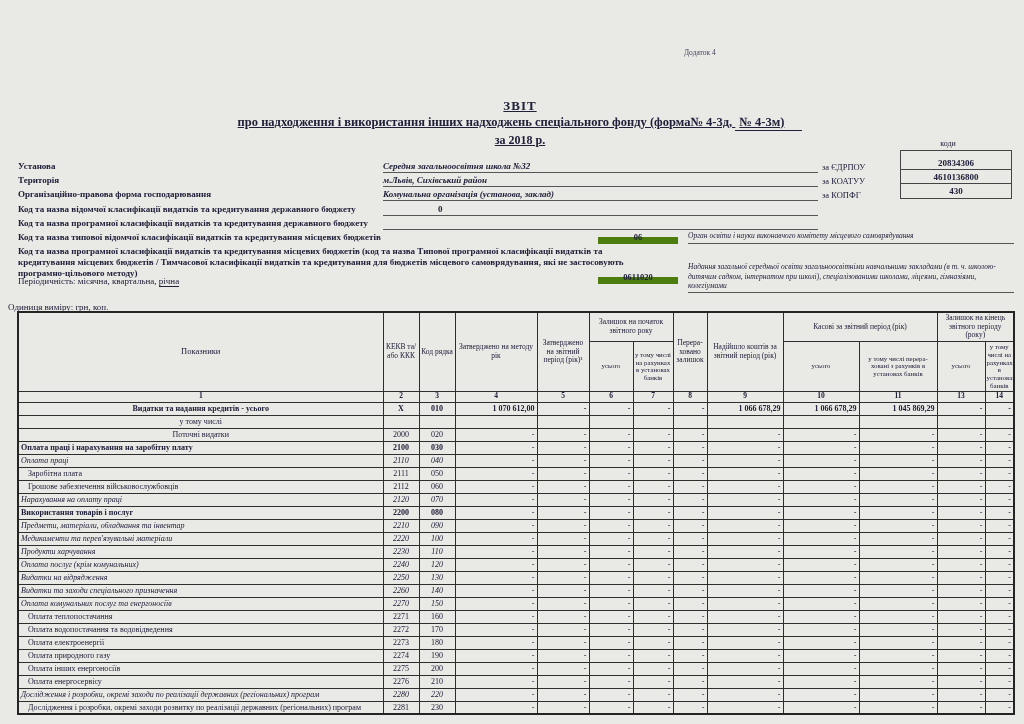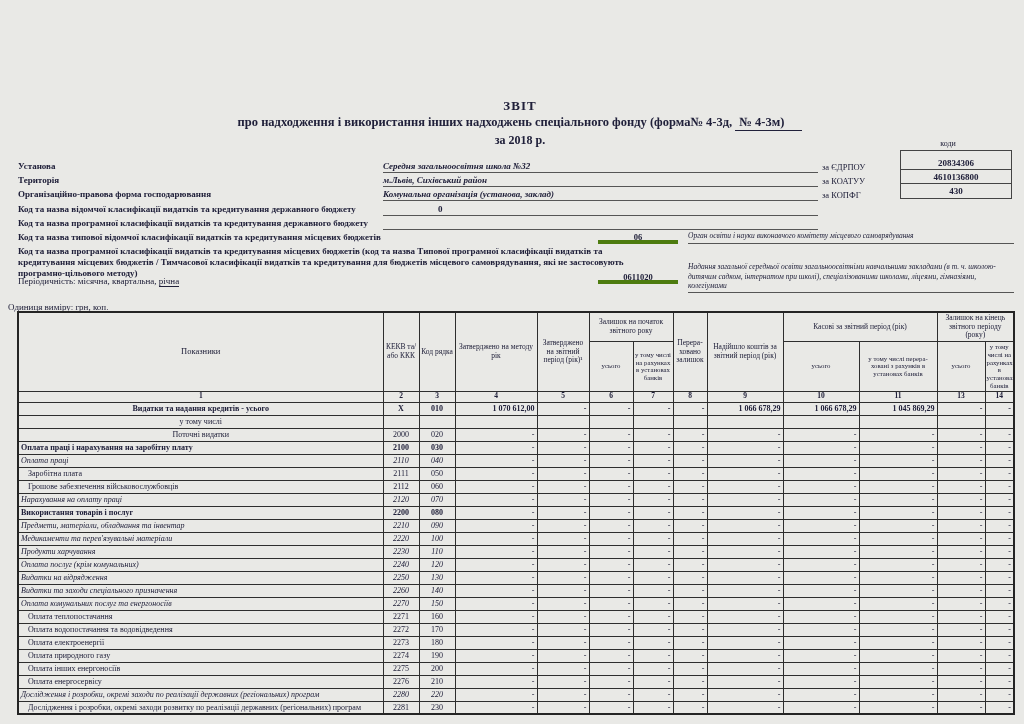--- a/index.html
+++ b/index.html
@@ -9,39 +9,39 @@
     background:#e9e9e6;
     color:#20203a;
     font-family:"Liberation Serif","DejaVu Serif",serif;
   }
   .abs{position:absolute;}
 
   
   .appendix{left:684px;top:48px;width:334px;font-size:7.5px;line-height:1.3;color:#44445e;}
 
   
-  .title-block{left:30px;top:98px;width:980px;text-align:center;}
+  .title-block{left:30px;top:98px;width:980px;text-align:center;text-decoration:underline;}
   .title-l1{font-size:13px;font-weight:bold;letter-spacing:1px;}
   .title-l2{font-size:12.5px;font-weight:bold;margin-top:1px;}
   .title-l2 .und{border-bottom:1.5px solid #20203a;padding:0 18px 1px 4px;}
   .title-l3{font-size:12px;font-weight:bold;margin-top:3px;}
 
   
   .kody-label{left:900px;top:139px;width:96px;text-align:center;font-size:8px;}
   .codes-box{left:900px;top:150px;width:112px;border:1px solid #444;background:transparent;}
   .codes-box .cell{border-bottom:1px solid #444;height:14px;font-size:9px;font-weight:bold;text-align:center;line-height:14px;}
   .codes-box .cell.first{height:19px;line-height:25px;}
   .codes-box .cell.last{border-bottom:none;}
 
   
   .f-label{font-size:9px;font-weight:bold;white-space:nowrap;}
   .f-value{border-bottom:1px solid #555;font-size:9px;font-weight:bold;font-style:italic;text-align:left;height:13px;line-height:12px;}
   .f-value.plain{font-style:normal;text-align:left;padding-left:55px;}
   .f-code-label{font-size:8.5px;white-space:nowrap;}
-  .f-code-val{border-bottom:4px solid #4d7c0f;font-size:8.5px;font-weight:bold;font-style:italic;text-align:center;height:13px;line-height:12px;}
+  .f-code-val{border-bottom:7px solid #4d7c0f;font-size:8.5px;font-weight:bold;font-style:italic;text-align:center;height:13px;line-height:12px;}
   .f-value-it{border-bottom:1px solid #555;font-size:7.5px;font-style:italic;line-height:9.5px;}
   .f-multilabel{font-size:9px;font-weight:bold;line-height:11px;}
   .f-period{font-size:9px;}
   .f-period .und{border-bottom:1px solid #20203a;}
 
   
   .rpt{border-collapse:collapse;table-layout:fixed;width:997px;background:transparent;}
   .rpt th,.rpt td{border:1px solid #2e2e2e;overflow:hidden;}
   .rpt{border:2px solid #242424;}
   .rpt thead th{font-weight:normal;font-size:6.8px;line-height:1.15;text-align:center;vertical-align:middle;padding:1px;}
@@ -58,20 +58,21 @@
   .c-label.s-bold{font-weight:bold;}
   .c-label.s-italic{font-style:italic;}
   .c-label.s-indent{padding-left:9px;}
   .c-kekv.s-italic,.c-code.s-italic{font-style:italic;}
   .c-kekv.s-bold,.c-code.s-bold,.c-kekv.s-bold-center,.c-code.s-bold-center{font-weight:bold;}
 </style>
 </head>
 <body style="background: rgb(233, 233, 230); color: rgb(32, 32, 58);">
 
 <div class="abs appendix">
+  <div>Додаток 4</div>
 </div>
 
 <div class="abs title-block">
   <div class="title-l1">ЗВІТ</div>
   <div class="title-l2"><span>про надходження і використання інших надходжень спеціального фонду (форма№ 4-3д, </span><span class="und">№ 4-3м)</span></div>
   <div class="title-l3">за  2018 р.</div>
 </div>
 
 <div class="abs kody-label">коди</div>
 <div class="abs codes-box">

